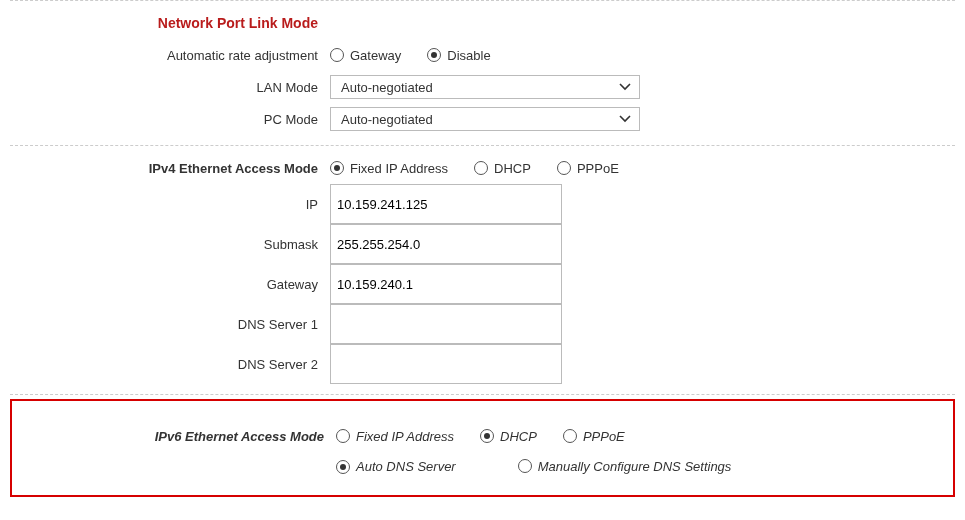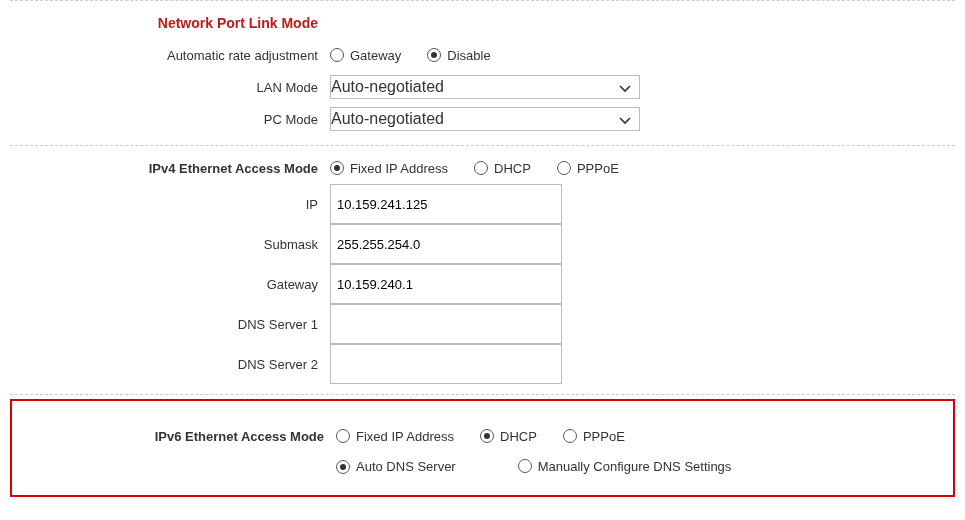--- a/index.html
+++ b/index.html
@@ -73,39 +73,39 @@
     height: 40px;
     border: 1px solid #bbb;
     padding: 0 6px;
     font-size: 13px;
     background: #fff;
   }
   .select {
     width: 310px;
     height: 24px;
     border: 1px solid #bbb;
-    padding: 0 24px 0 0;
-    font-size: 16px;
+    padding: 0 24px 0 10px;
+    font-size: 13px;
     background: #fff;
     position: relative;
     display: flex;
     align-items: center;
     cursor: pointer;
   }
   .select .caret {
     position: absolute;
     right: 8px;
     top: 5px;
   }
   .highlight-box {
     border: 2px solid #d60000;
     padding: 20px 4px 14px 4px;
     margin-top: 2px;
   }
-  .highlight-box .row { min-height: 30px; }
+  .highlight-box .row { min-height: 30px; font-style: italic; }
   .field-col.offset {
     padding-left: 0;
   }
 </style>
 </head>
 <body>
 
 <div class="container">
 
   <div class="section">

